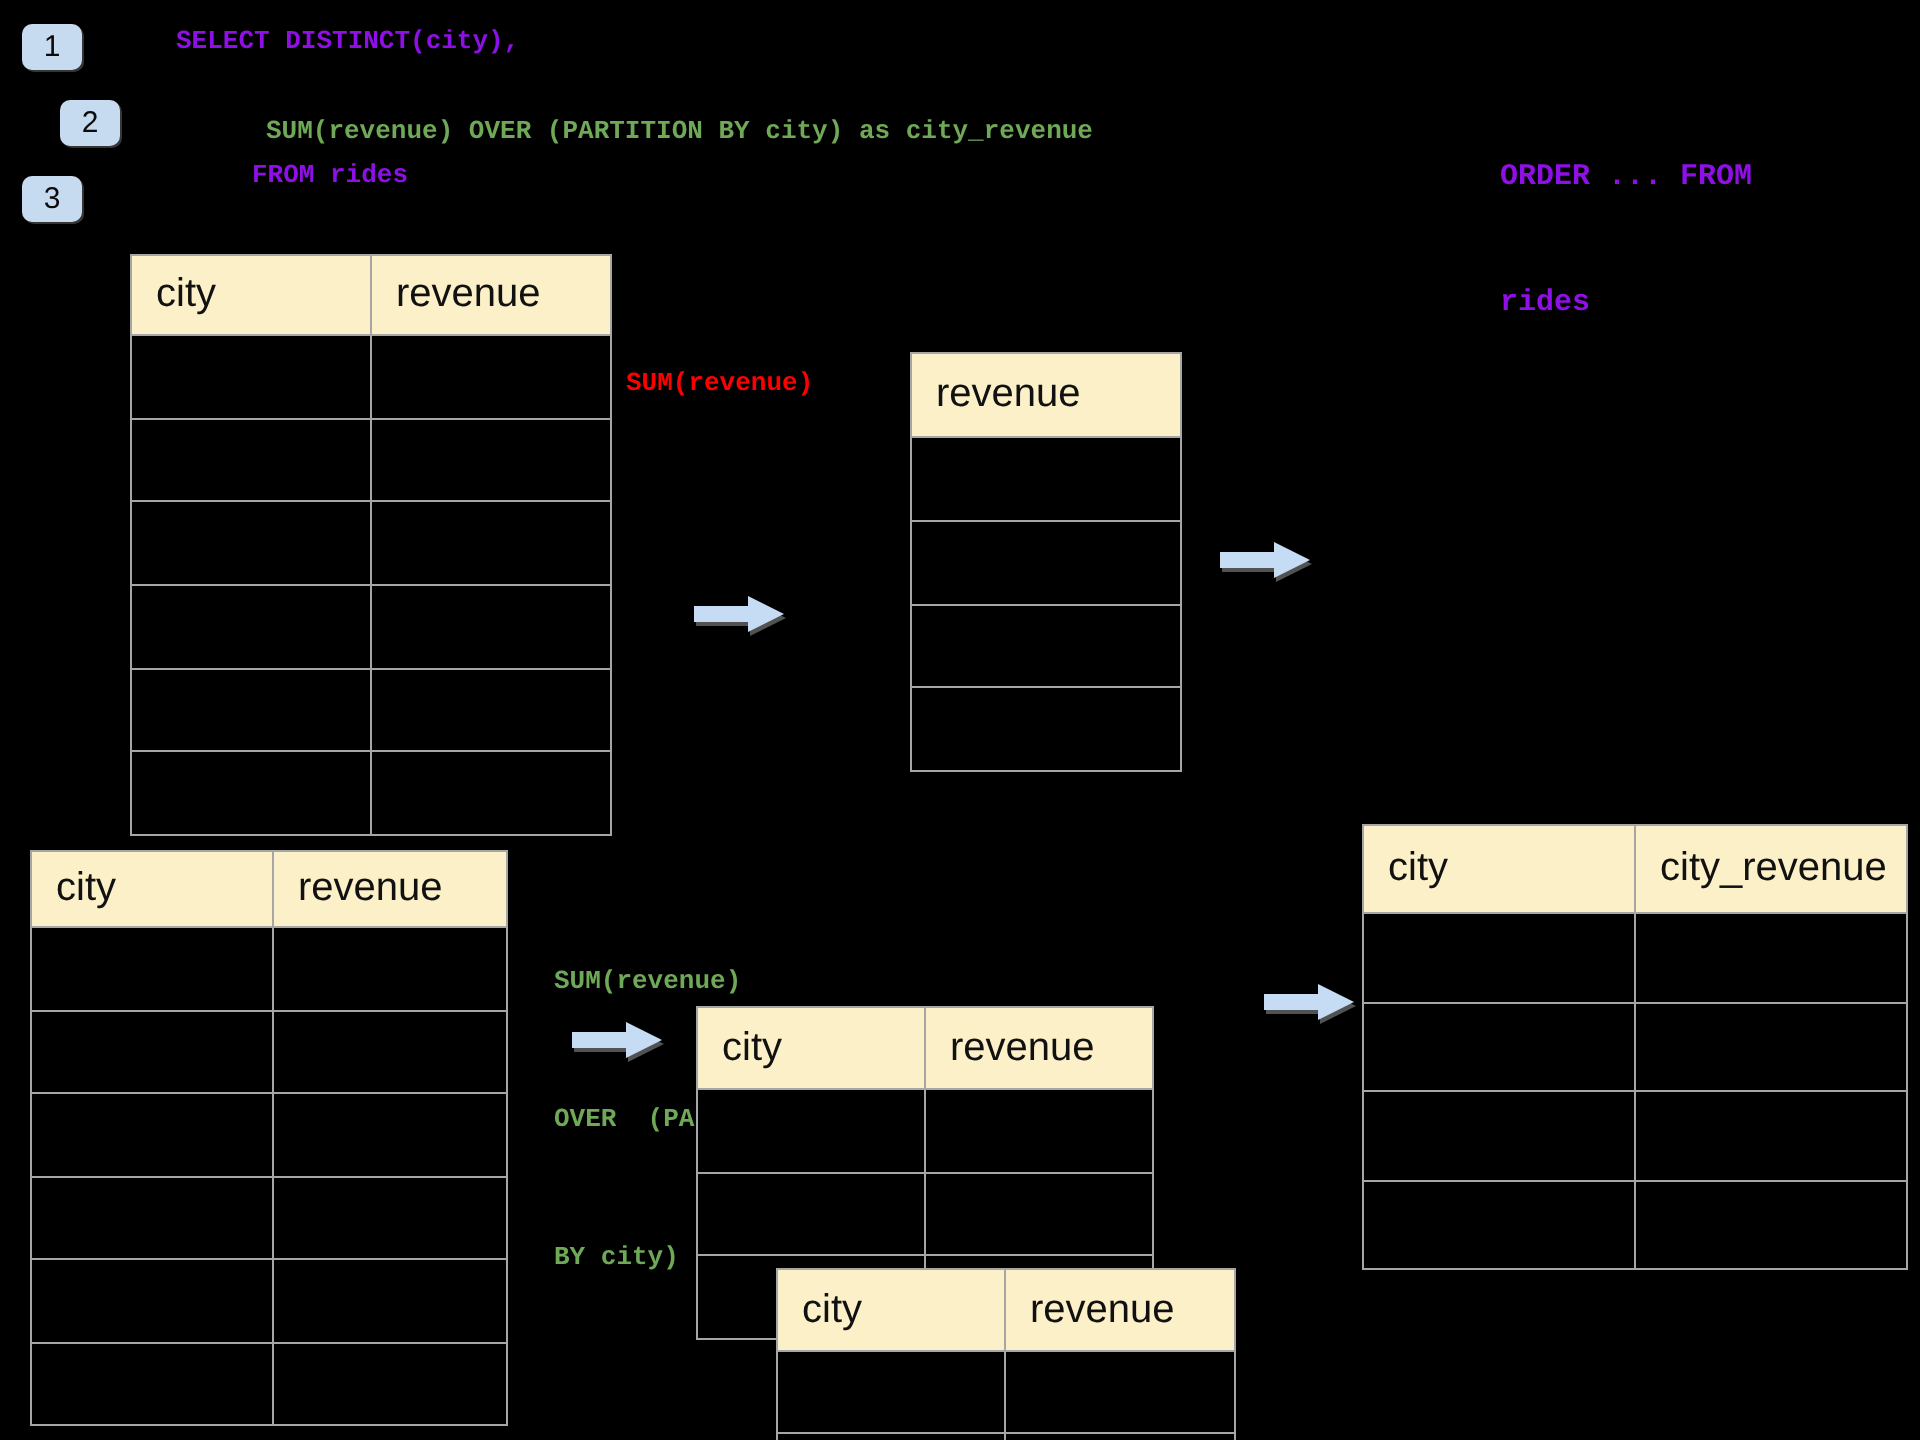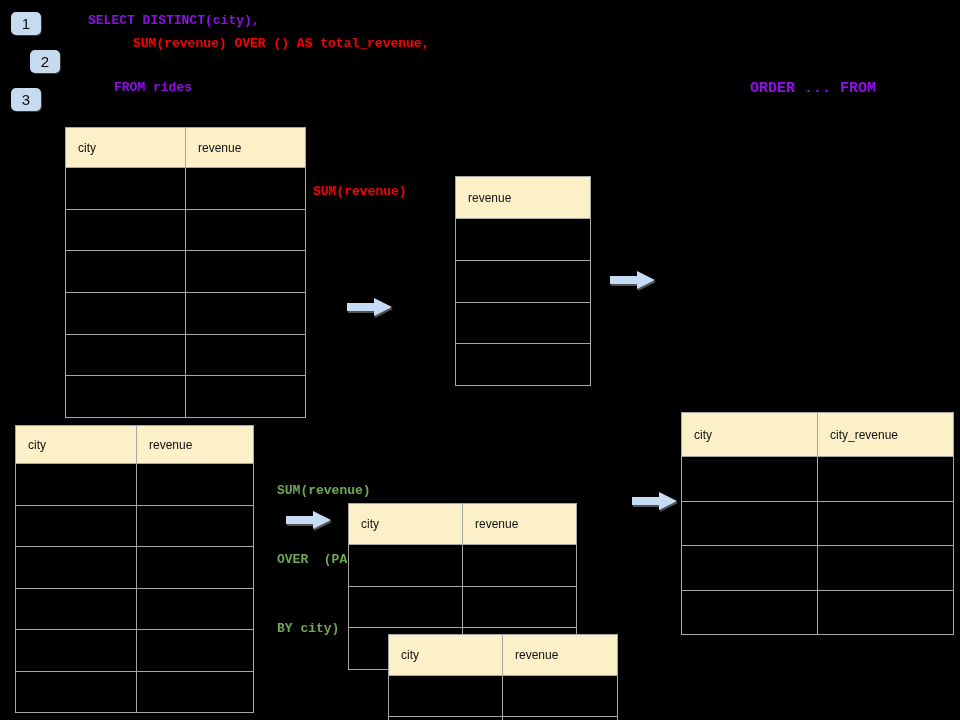--- a/index.html
+++ b/index.html
@@ -23,41 +23,42 @@
   .red    { color:var(--code-red,#ff0000); }
   .green  { color:var(--code-green,#6fa857); }
   .sidenote { font-size:15px; line-height:21px; }
   .ann { line-height:23px; }
   .tbl { position:absolute; }
   .tbl table { border-collapse:collapse; table-layout:fixed; }
   .tbl th, .tbl td { border:1px solid var(--table-border,#a6a6a6); }
   .tbl td { background:#000; }
   .tbl th {
     background:var(--table-header-bg,#fcf0c8); color:#111;
-    font-weight:normal; font-size:12px; text-align:left; padding-left:12px;
+    font-weight:normal; font-size:20px; text-align:left; padding-left:12px;
   }
   .arrow { position:absolute; width:46px; height:24px;
     filter:drop-shadow(1px 2px 0 rgba(110,110,110,.75)); }
   .arrow polygon { fill:var(--arrow-fill,#c6dcf4); }
 </style>
 </head>
 <body>
 
 <div id="canvas">
 
   <div class="badge" style="left:11px;top:12px">1</div>
   <div class="badge" style="left:30px;top:50px">2</div>
   <div class="badge" style="left:11px;top:88px">3</div>
 
   <div class="code purple" style="left:88px;top:10px">SELECT DISTINCT(city),</div>
-  <div class="code red" style="left:133px;top:33px">SUM(revenue) OVER () AS total_revenue,</div>
-  <div class="code purple" style="left:114px;top:77px">FROM rides</div>
+  <div class="code green" style="left:133px;top:55px">SUM(revenue) OVER (PARTITION BY city) as city_revenue</div>
+  <div class="code purple" style="left:126px;top:77px">FROM rides</div>
 
   <div class="code purple sidenote" style="left:750px;top:36px">
     <div>ORDER ... FROM</div>
+    <div>rides</div>
   </div>
 
   <div class="code red ann" style="left:313px;top:134px">
     <div>SUM(revenue)</div>
   </div>
 
   <div class="code green ann" style="left:277px;top:433px">
     <div>SUM(revenue)</div>
     <div>OVER  (PARTITION</div>
     <div>BY city)</div>

